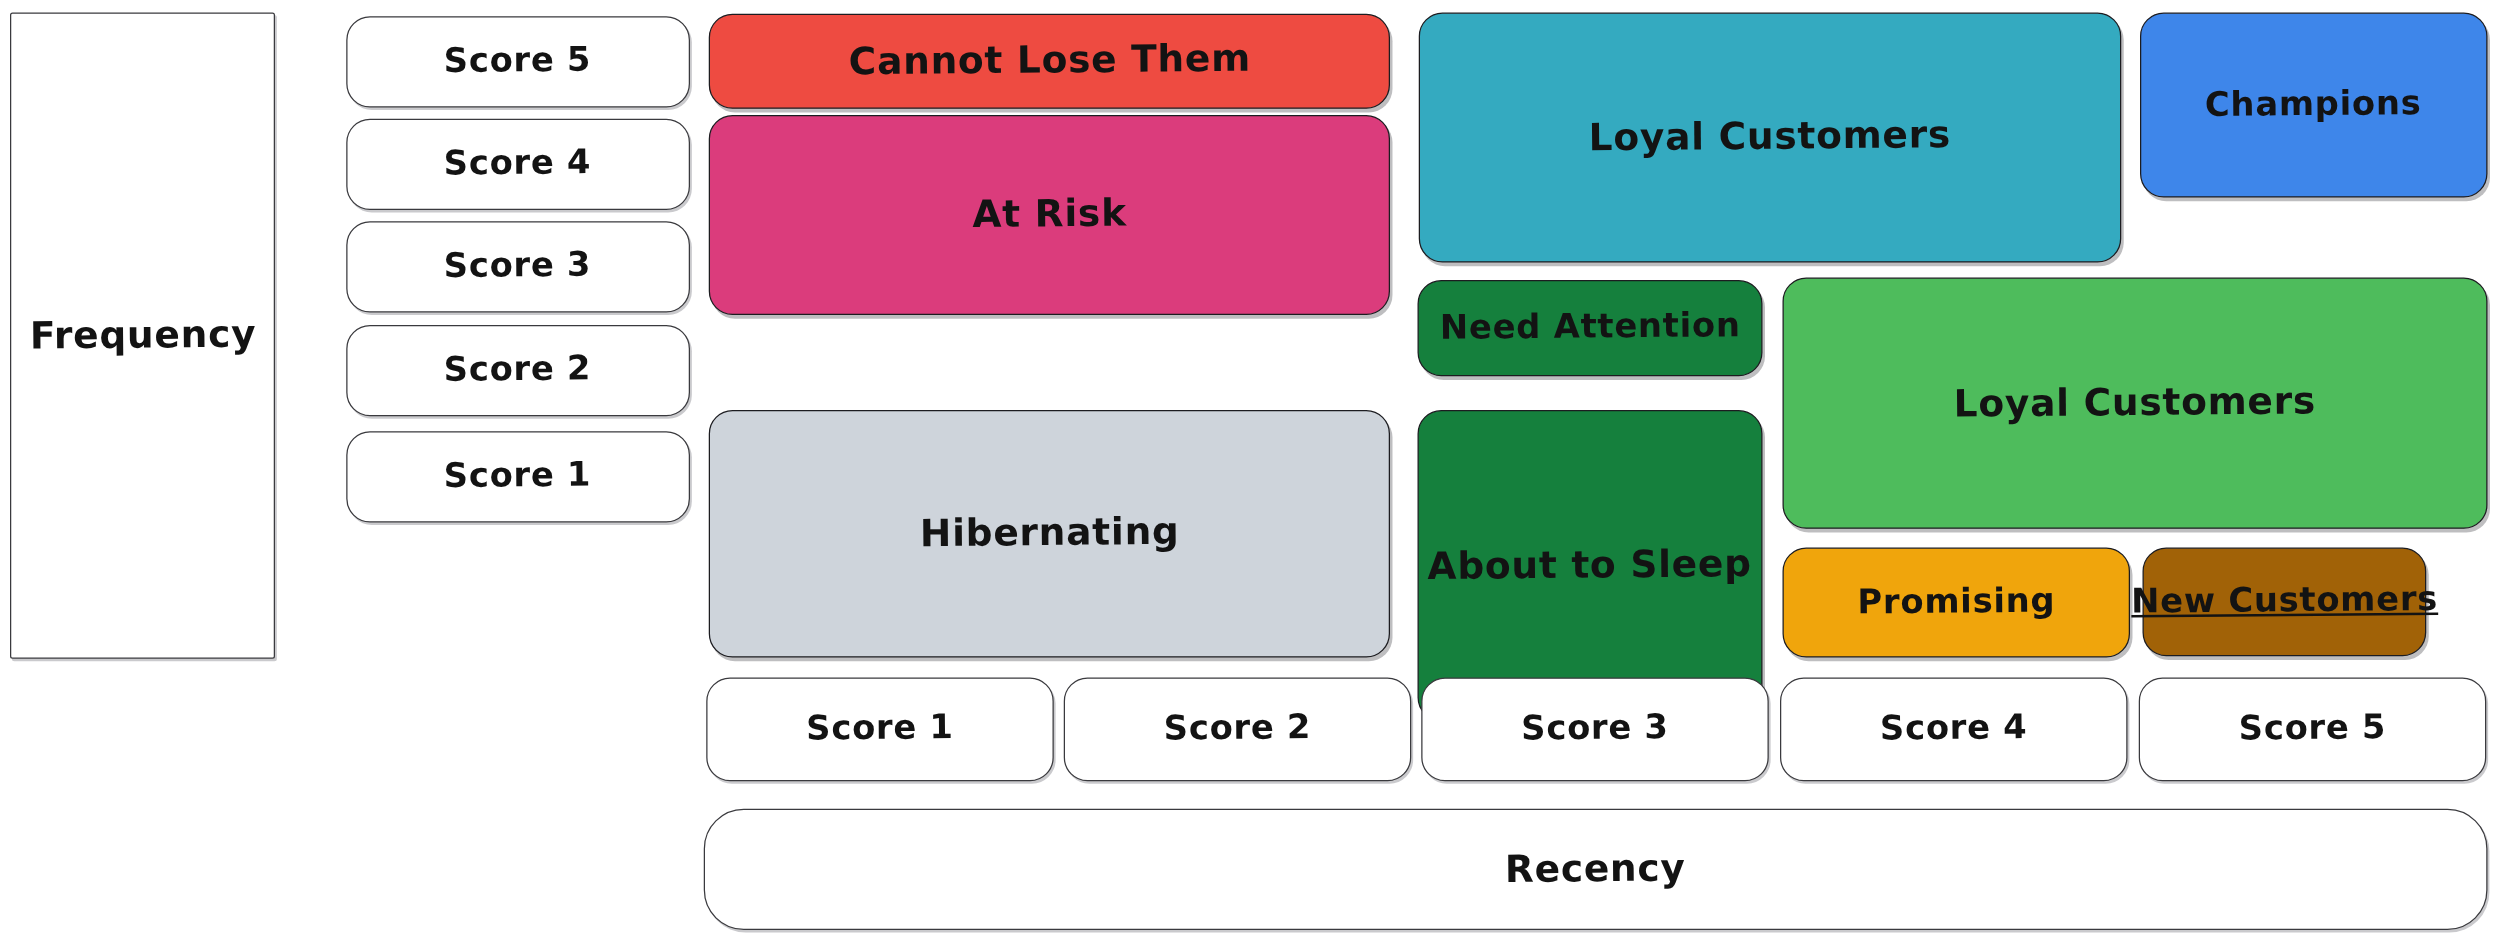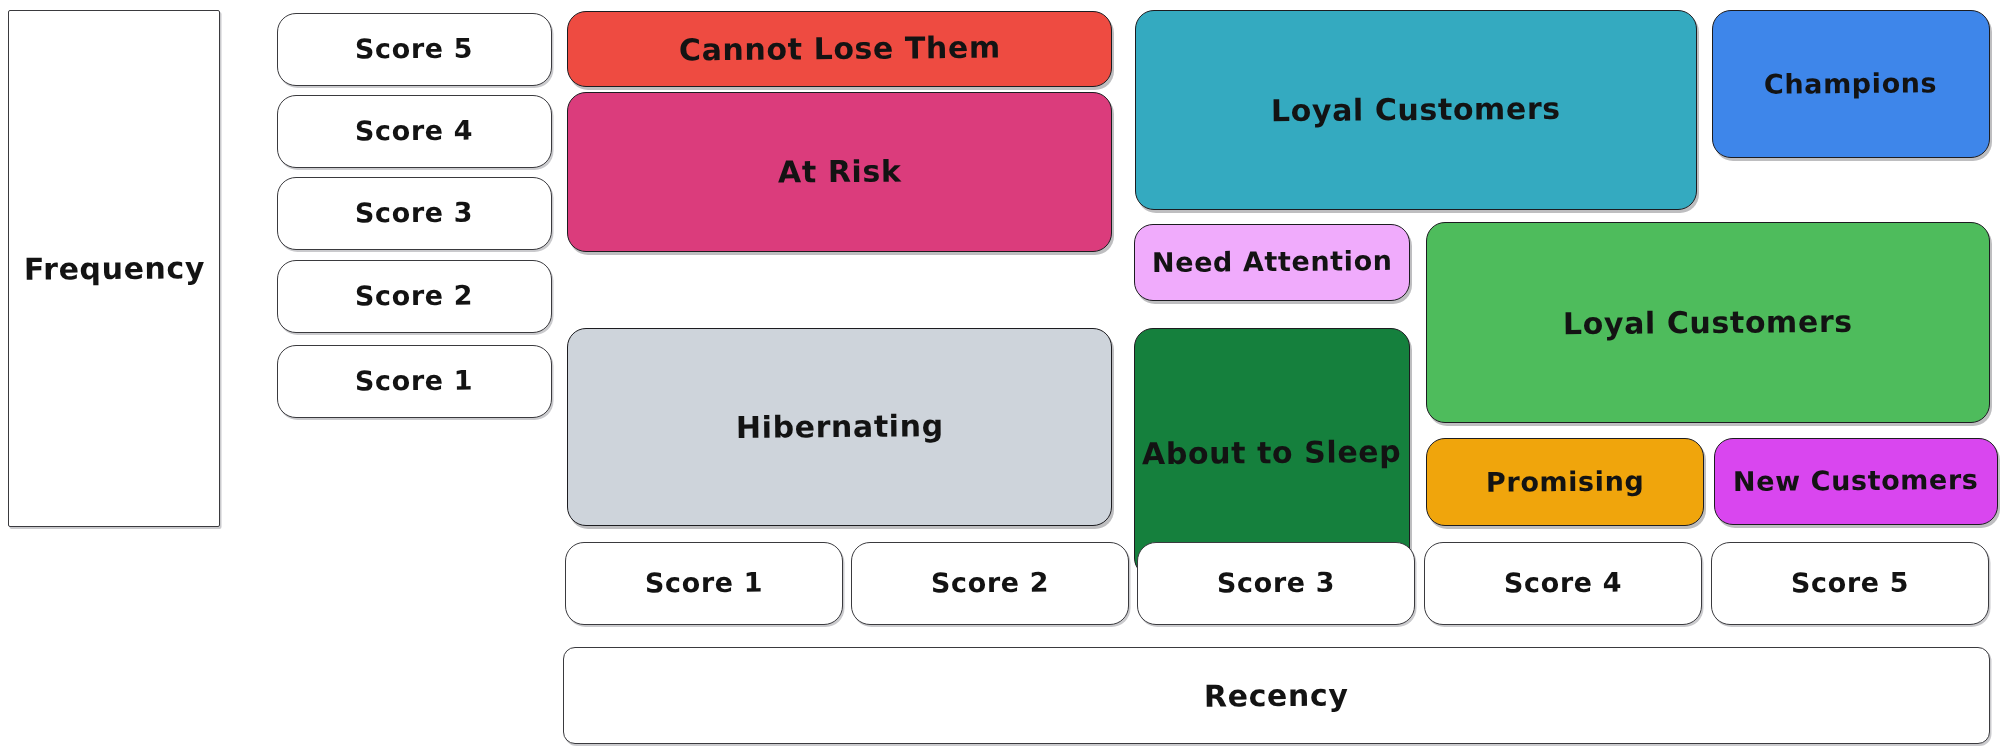--- a/index.html
+++ b/index.html
@@ -52,21 +52,21 @@
     display: block;
     line-height: 1.05;
     transform: rotate(-0.5deg);
     white-space: nowrap;
   }
   .label.big   { font-size: 30px; }
   .label.mid   { font-size: 27px; }
 
   
   #freq-axis  { border-radius: 2px; }
-  #recency-axis { border-radius: 12px; }
+  #recency-axis { border-radius: 32px; }
 </style>
 </head>
 <body>
 
 <div id="canvas">
 
   <div class="box plain" id="freq-axis" style="left:8px; top:10px; width:212px; height:517px;">
     <span class="label big">Frequency</span>
   </div>
 
@@ -99,37 +99,37 @@
   </div>
 
   <div class="box filled" style="left:1135px; top:10px; width:562px; height:200px; background:#34AAC0;">
     <span class="label big">Loyal Customers</span>
   </div>
 
   <div class="box filled" style="left:1712px; top:10px; width:278px; height:148px; background:#3E86EA;">
     <span class="label mid">Champions</span>
   </div>
 
-  <div class="box filled" style="left:1134px; top:224px; width:276px; height:77px; background:#f0abfc;">
+  <div class="box filled" style="left:1134px; top:224px; width:276px; height:77px; background:#15803d;">
     <span class="label mid">Need Attention</span>
   </div>
 
   <div class="box filled" style="left:1426px; top:222px; width:564px; height:201px; background:#4EBC5C;">
     <span class="label big">Loyal Customers</span>
   </div>
 
   <div class="box filled" style="left:1134px; top:328px; width:276px; height:249px; background:#15803d;">
     <span class="label big">About to Sleep</span>
   </div>
 
   <div class="box filled" style="left:1426px; top:438px; width:278px; height:88px; background:#F0A50C;">
     <span class="label mid">Promising</span>
   </div>
 
-  <div class="box filled" style="left:1714px; top:438px; width:284px; height:87px; background:#d946ef;">
+  <div class="box filled" style="left:1714px; top:438px; width:227px; height:87px; background:#a16207;text-decoration:underline;">
     <span class="label mid">New Customers</span>
   </div>
 
   <div class="box plain" style="left:565px; top:542px; width:278px; height:83px;">
     <span class="label mid">Score 1</span>
   </div>
   <div class="box plain" style="left:851px; top:542px; width:278px; height:83px;">
     <span class="label mid">Score 2</span>
   </div>
   <div class="box plain" style="left:1137px; top:542px; width:278px; height:83px;">

